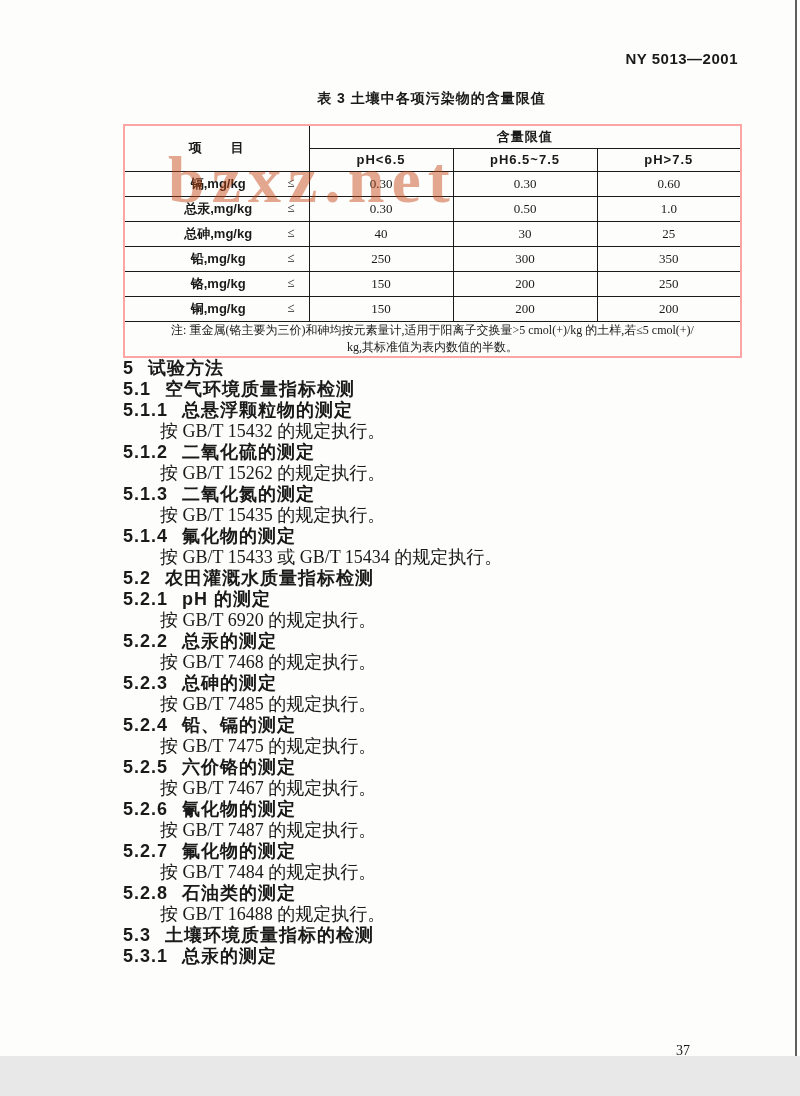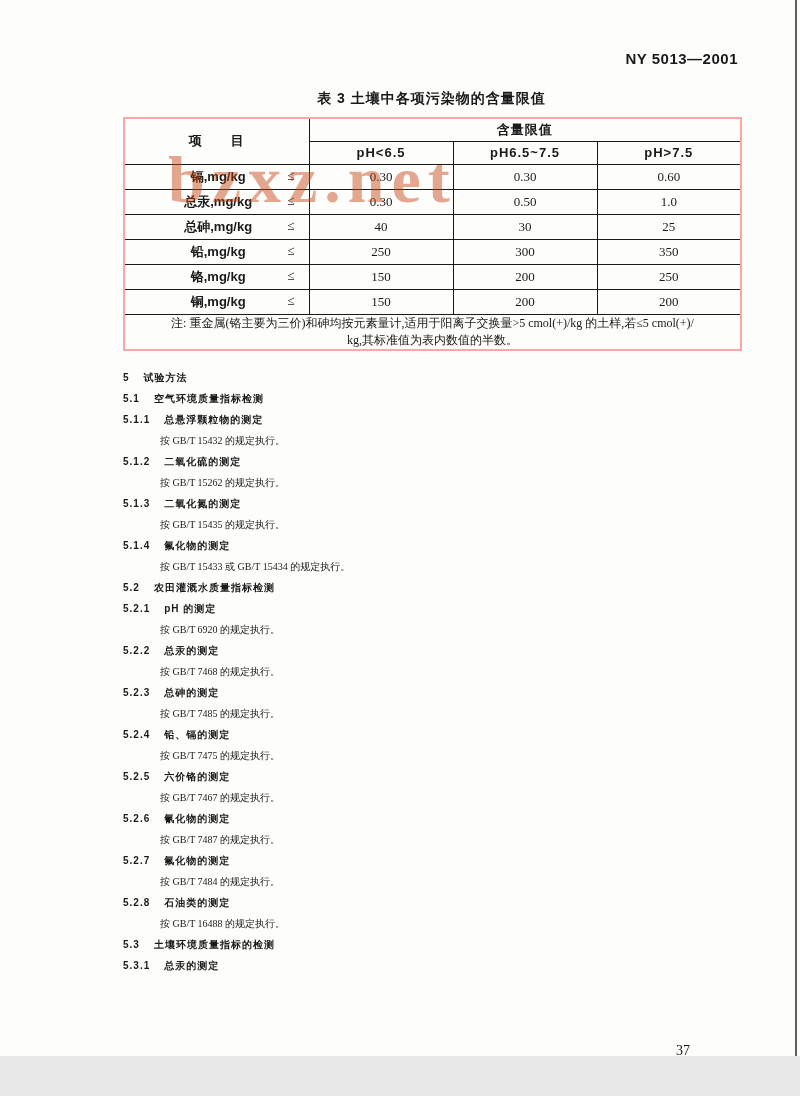--- a/index.html
+++ b/index.html
@@ -15,21 +15,21 @@
   .scan-edge{position:absolute;right:3px;top:0;width:2px;height:100%;background:#2a2a2a;opacity:.75;}
   .doc-number{
     position:absolute;top:50px;right:62px;
     font-family:"Liberation Sans","DejaVu Sans",sans-serif;
     font-weight:bold;font-size:15px;letter-spacing:.5px;
   }
   .content{position:absolute;left:123px;top:90px;width:620px;}
   .table-title{
     text-align:center;width:617px;
     font-family:"Liberation Sans","DejaVu Sans",sans-serif;
-    font-weight:bold;font-size:14px;margin-bottom:9px;letter-spacing:1px;
+    font-weight:bold;font-size:14px;margin-bottom:16px;letter-spacing:1px;
   }
   table.limits{
     border-collapse:collapse;width:617px;table-layout:fixed;
     font-size:13px;
   }
   table.limits th,table.limits td{
     border:1px solid #1a1a1a;
     text-align:center;vertical-align:middle;padding:0;
   }
   table.limits{border:2px solid #fca5a5;}
@@ -42,21 +42,21 @@
   }
   td.c-name .nm{padding-left:9px;margin-left:15px;}
   td.c-name .le{float:right;padding-right:14px;font-weight:normal;font-family:"Liberation Serif",serif;}
   td.c-val{font-family:Liberation Serif, serif;}
   td.note-cell{
     text-align:left;font-size:12px;line-height:17px;
     padding:7px 18px 7px 20px;
     font-family:"Liberation Serif","DejaVu Serif",serif;
   }
   .note-l2{}
-  .sections{margin-top:16px;font-size:10px;line-height:21px;}
+  .sections{font-size:18px;line-height:21px;}
   .sec-head{font-family:"Liberation Sans","DejaVu Sans",sans-serif;font-weight:bold;}
   .sec-num{display:inline-block;margin-right:14px;letter-spacing:1px;}
   .sec-title{letter-spacing:1px;}
   .sec-body{padding-left:37px;font-family:Liberation Serif, serif;}
   .watermark{
     position:absolute;left:168px;top:142px;
     font-family:"Liberation Serif",serif;font-weight:bold;
     font-size:66px;letter-spacing:7px;
     color:#c2410c;opacity:.45;
     z-index:3;pointer-events:none;

